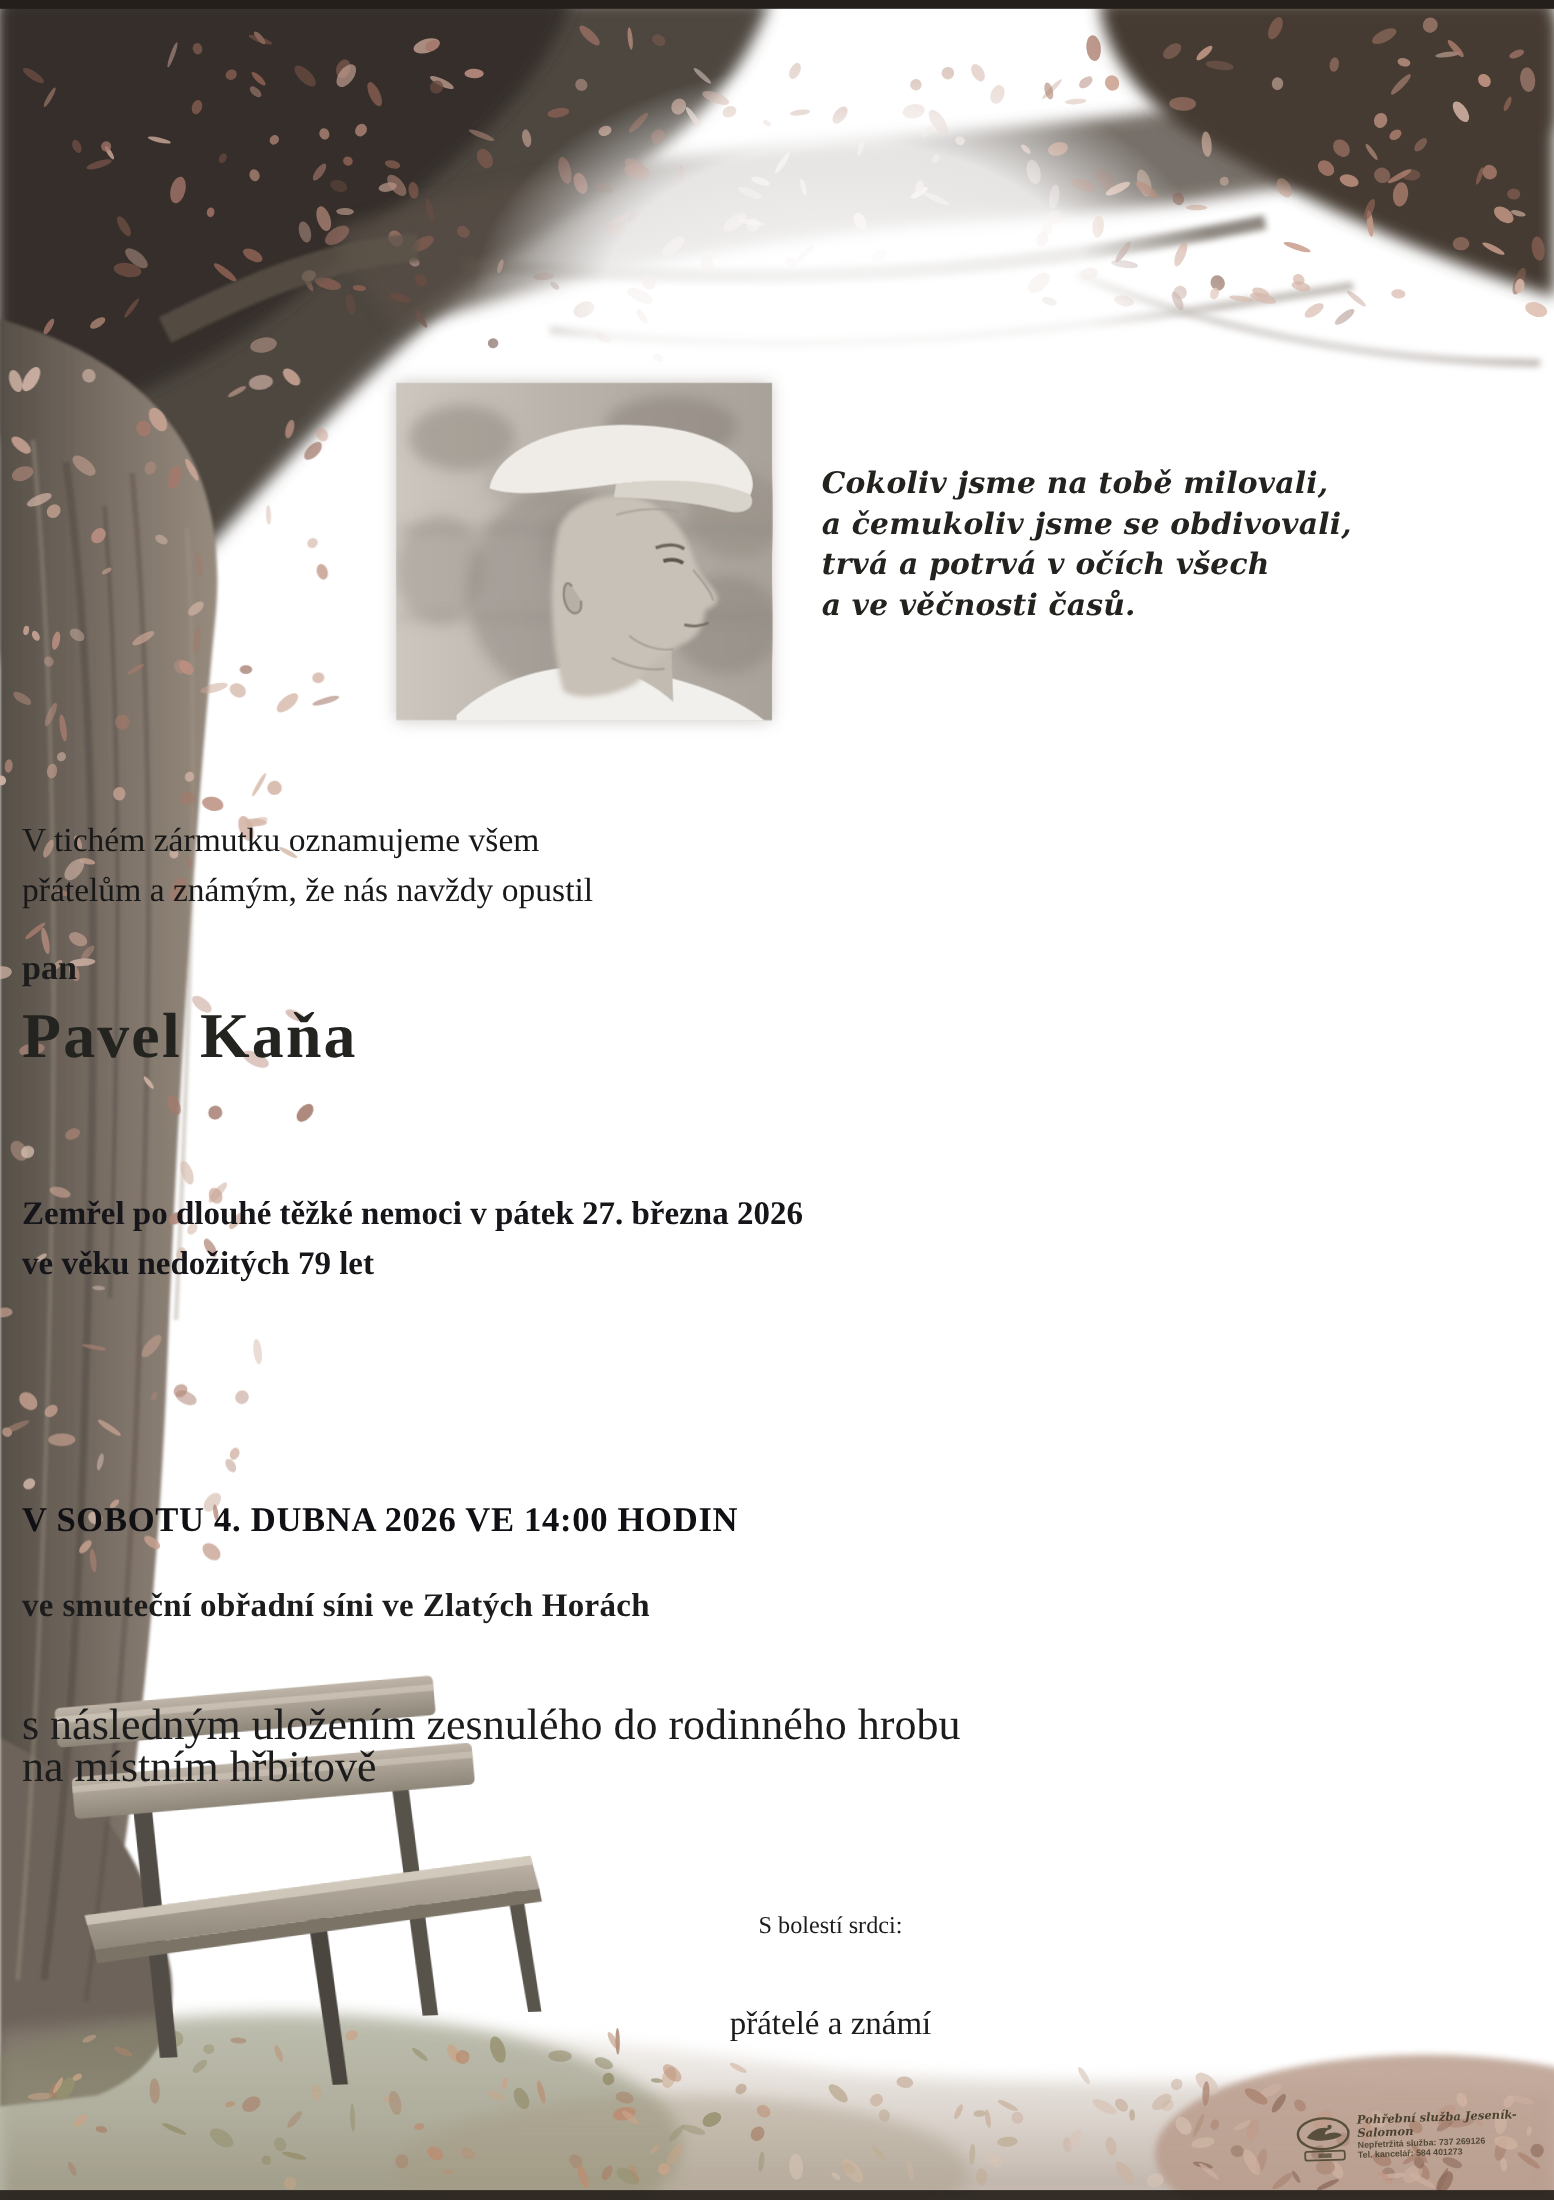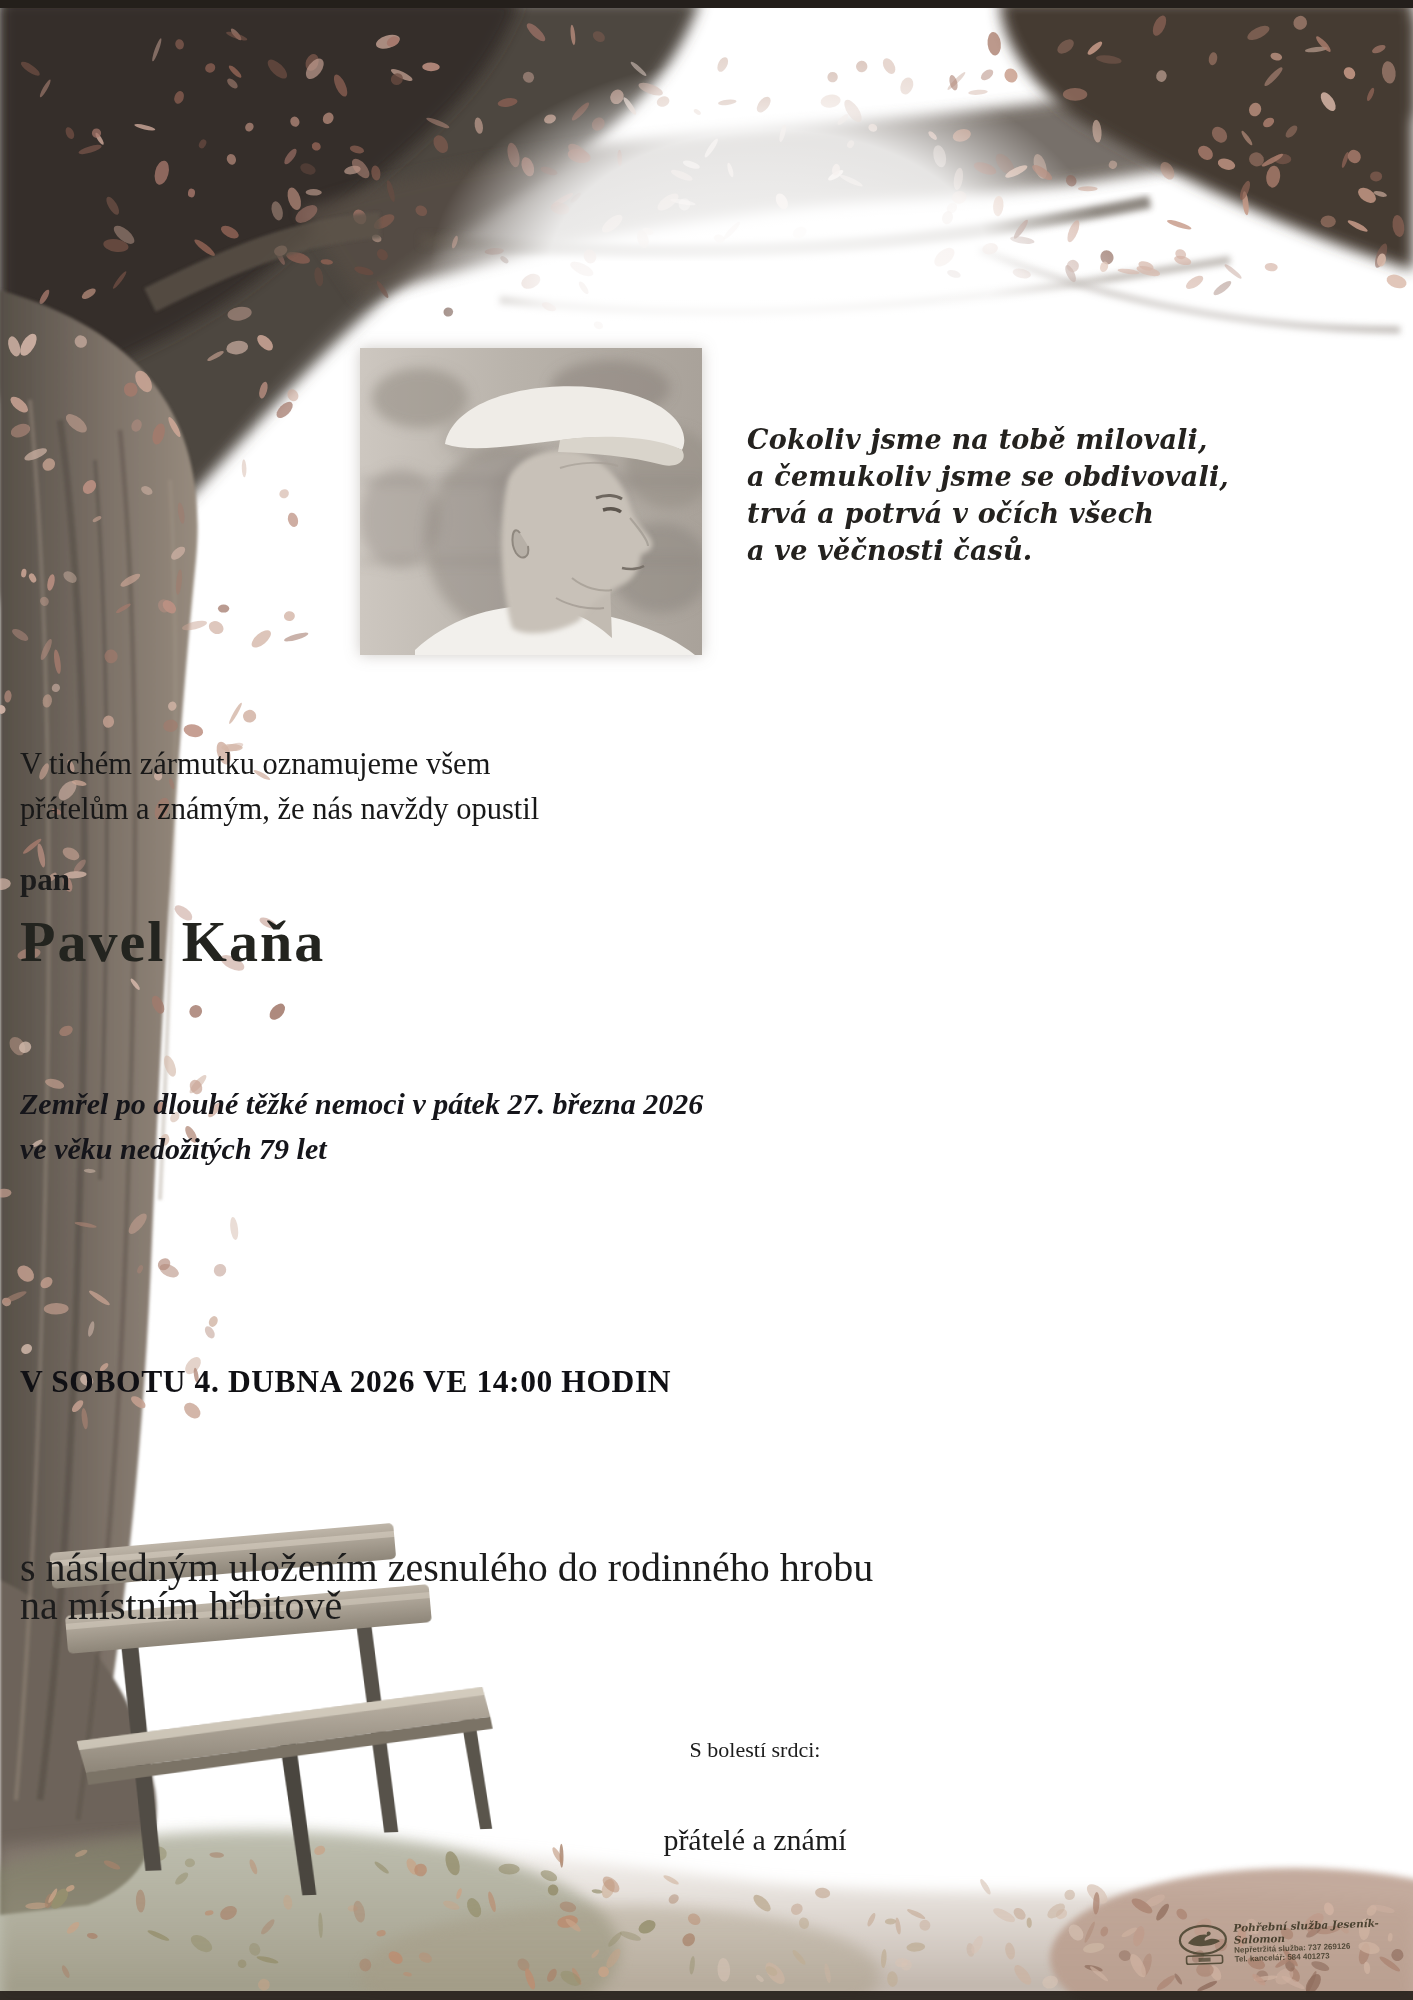--- a/index.html
+++ b/index.html
@@ -16,21 +16,21 @@
   .quote{
     position:absolute;left:747px;top:421px;width:520px;
     font-family:"DejaVu Serif", serif;font-style:italic;font-weight:600;
     font-size:27px;line-height:37px;color:#24221f;letter-spacing:.2px;
   }
   .col{position:absolute;left:20px;width:1370px;text-align:left;}
   .closing-col{position:absolute;left:97px;width:1316px;text-align:center;}
   .announce{top:742px;font-size:30.5px;line-height:45px;color:#181818;}
   .salutation{top:862px;font-size:31px;font-weight:bold;}
   .name{top:908px;font-size:58px;font-weight:bold;letter-spacing:2px;color:#23241f;}
-  .death{top:1081px;font-size:30px;line-height:45px;font-weight:bold;font-style:italic;color:#15151a;}
+  .death{top:1081px;font-size:30px;line-height:45px;font-weight:bold;color:#15151a;}
   .farewell-intro{top:1296px;font-size:30px;}
   .farewell-date{top:1364px;font-size:31.5px;font-weight:bold;letter-spacing:.6px;color:#101014;}
   .farewell-venue{top:1443px;font-size:30px;font-weight:bold;letter-spacing:.3px;}
   .burial{top:1549px;font-size:40px;line-height:38px;}
   .grief{top:1737px;font-size:22px;}
   .mourners{top:1823px;font-size:30px;}
   .stamp{
     position:absolute;left:1178px;top:1920px;width:210px;display:flex;align-items:flex-start;gap:4px;
     transform:rotate(-2deg);color:#3e3826;opacity:.88;
   }
@@ -705,20 +705,21 @@
   <div class="col salutation">pan</div>
 
   <div class="col name">Pavel Kaňa</div>
 
   <div class="col death">
     <div>Zemřel po dlouhé těžké nemoci v pátek 27. března 2026</div>
     <div>ve věku nedožitých 79 let</div>
   </div>
 
   <div class="col farewell-date">V SOBOTU 4. DUBNA 2026 VE 14:00 HODIN</div>
+  <div class="col farewell-venue">ve smuteční obřadní síni ve Zlatých Horách</div>
 
   <div class="col burial">
     <div>s následným uložením zesnulého do rodinného hrobu</div>
     <div>na místním hřbitově</div>
   </div>
 
   <div class="closing-col grief">S bolestí srdci:</div>
   <div class="closing-col mourners">přátelé a známí</div>
 
   <div class="stamp">

